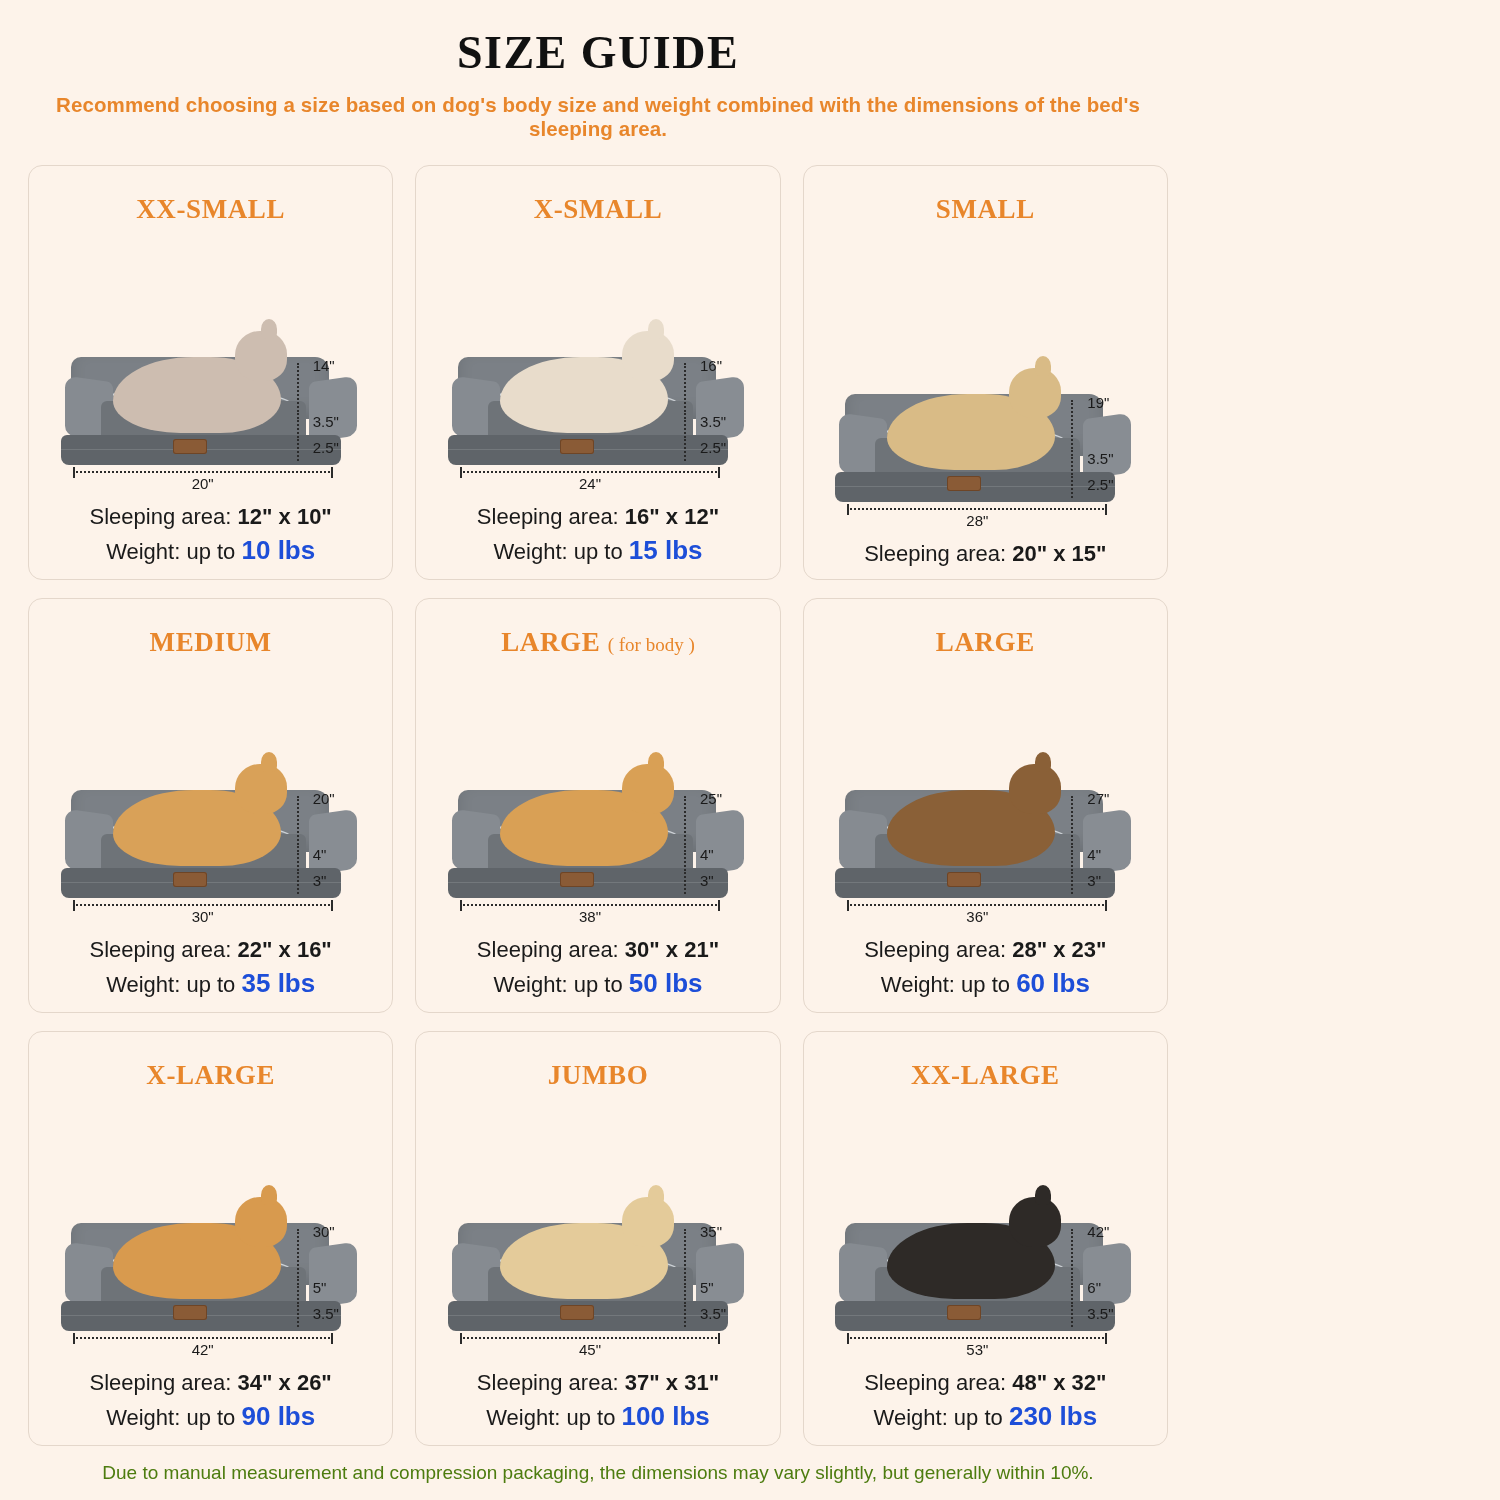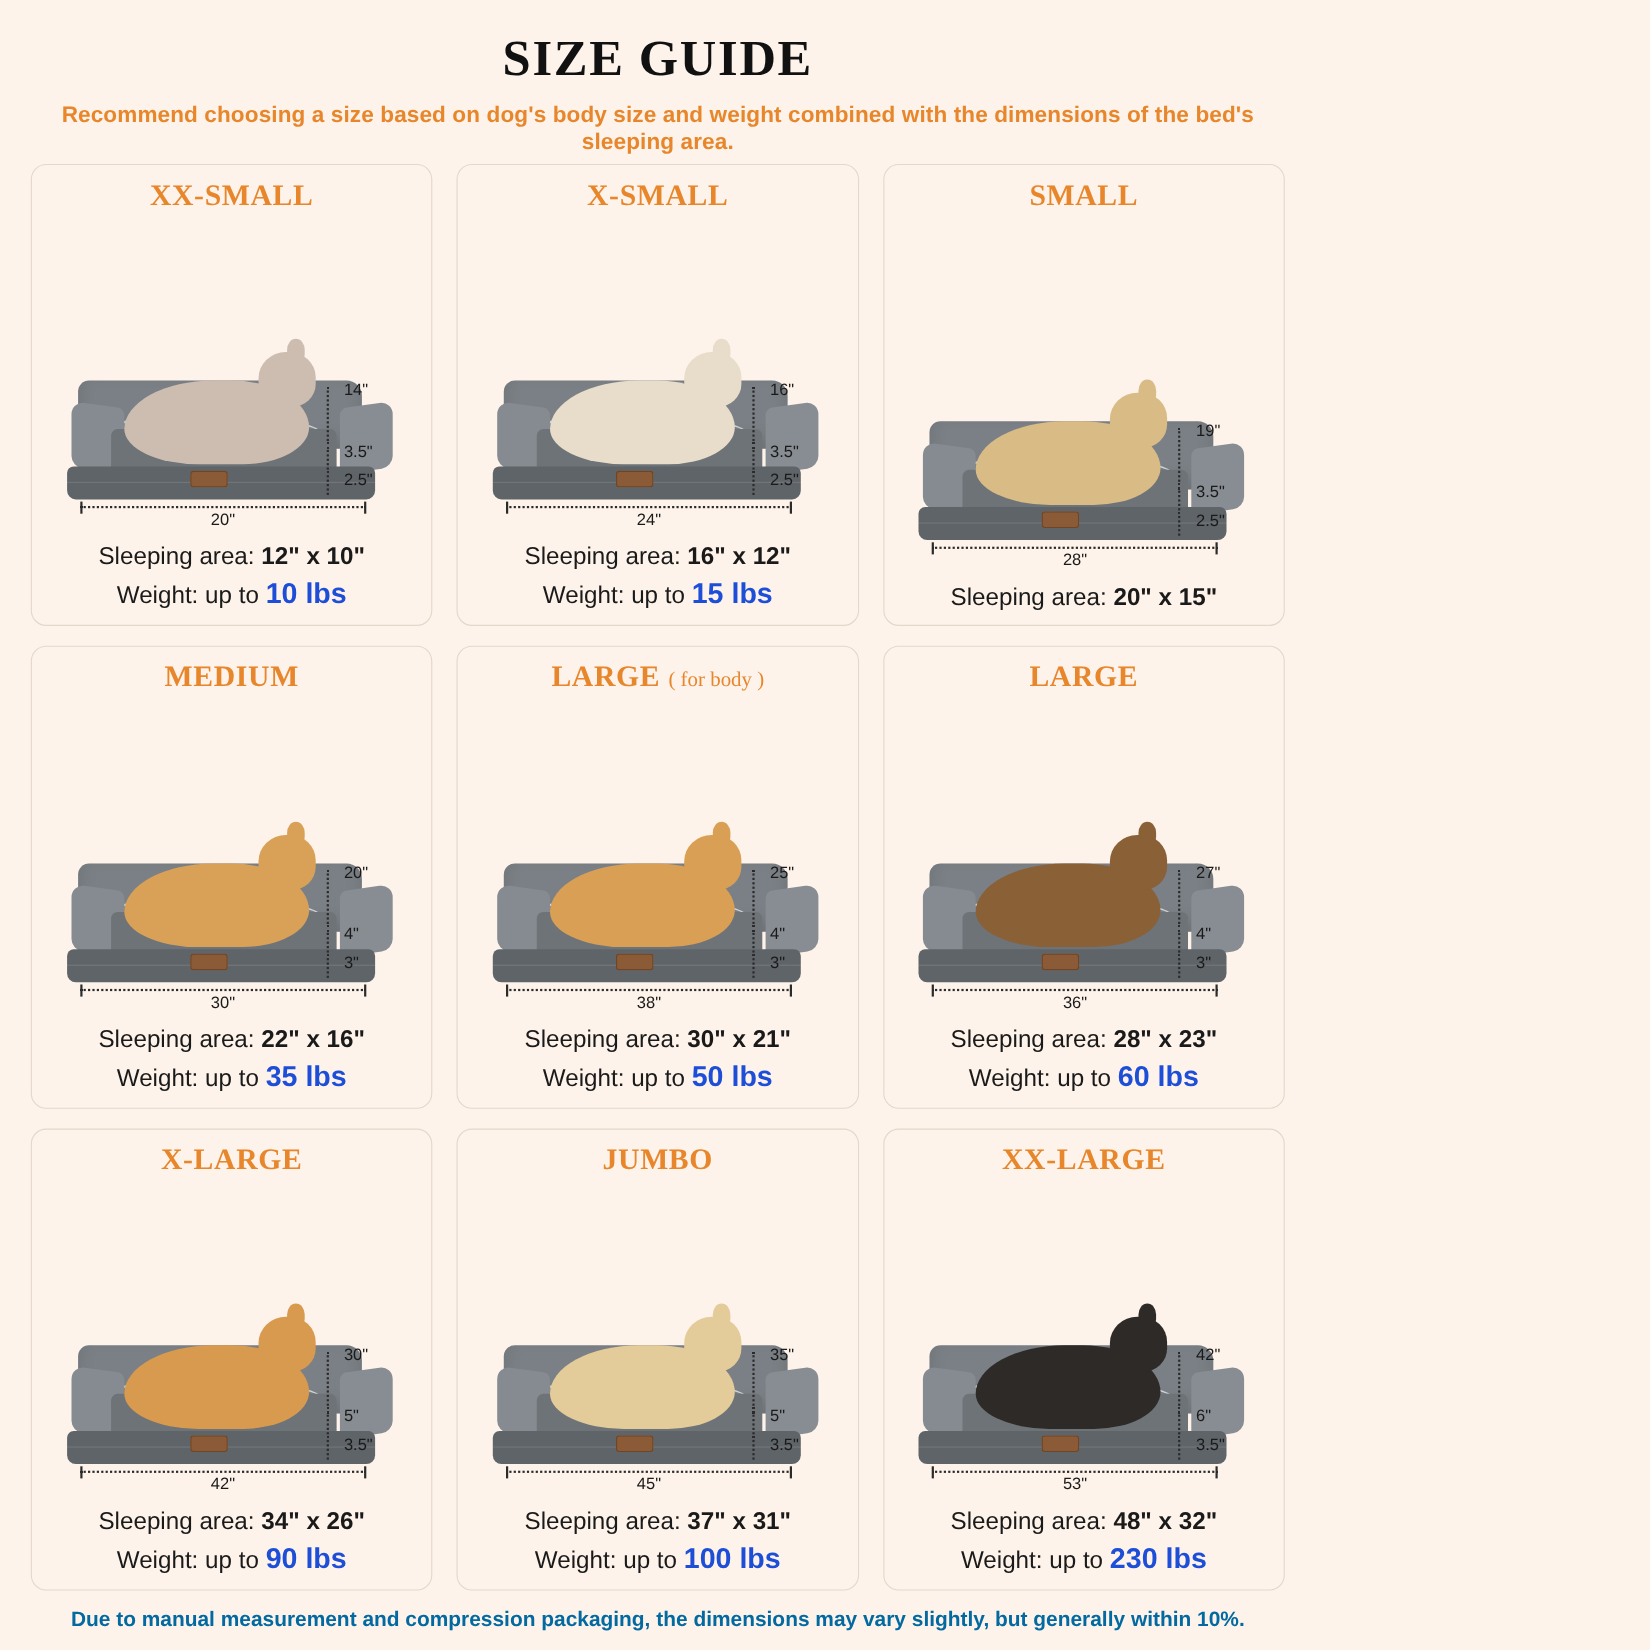--- a/index.html
+++ b/index.html
@@ -30,21 +30,21 @@
     letter-spacing: 1.5px;
     color: #111;
     margin: 8px 0 14px 0;
   }
   .subtitle {
     text-align: center;
     color: #e8862b;
     font-size: 20.5px;
     font-weight: bold;
     letter-spacing: 0.1px;
-    margin-bottom: 8px;
+    margin-bottom: 24px;
   }
   .grid {
     flex: 1;
     display: grid;
     grid-template-columns: repeat(3, 1fr);
     grid-template-rows: repeat(3, 1fr);
     gap: 18px 22px;
   }
   .card {
     border: 1px solid #e4d7cb;
@@ -56,21 +56,21 @@
     padding: 8px 10px 10px 10px;
     box-sizing: border-box;
     position: relative;
   }
   .card-title {
     font-family: "Liberation Serif", serif;
     font-size: 27px;
     font-weight: bold;
     color: #e8862b;
     letter-spacing: 0.6px;
-    margin-top: 4px;
+    margin-top: 20px;
     margin-bottom: 2px;
     text-align: center;
   }
   .card-title .sub {
     font-size: 19px;
     font-weight: normal;
     color: #e8862b;
     letter-spacing: 0;
   }
   
@@ -254,23 +254,23 @@
   }
   .spec-label { font-weight: normal; }
   .spec-val { font-weight: bold; }
   .weight-val {
     color: #1d4ed8;
     font-weight: bold;
     font-size: 26px;
   }
   .footer {
     text-align: center;
-    color: #0369a1;
+    color: #4d7c0f;
     font-size: 19px;
-    font-weight: bold;
+    font-weight: normal;
     margin-top: 16px;
     margin-bottom: 2px;
   }
 </style>
 </head>
 <body>
 
 <div class="page">
 
   <div class="title">SIZE GUIDE</div>

